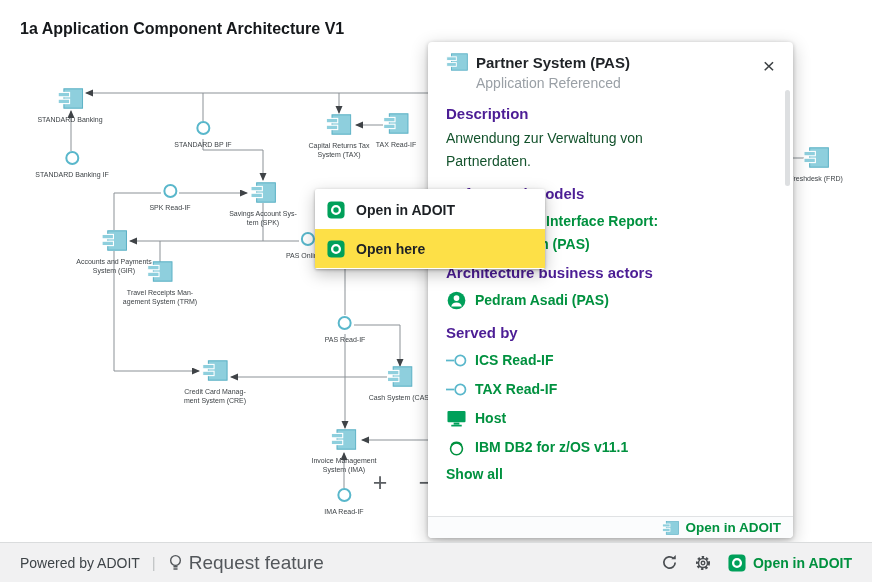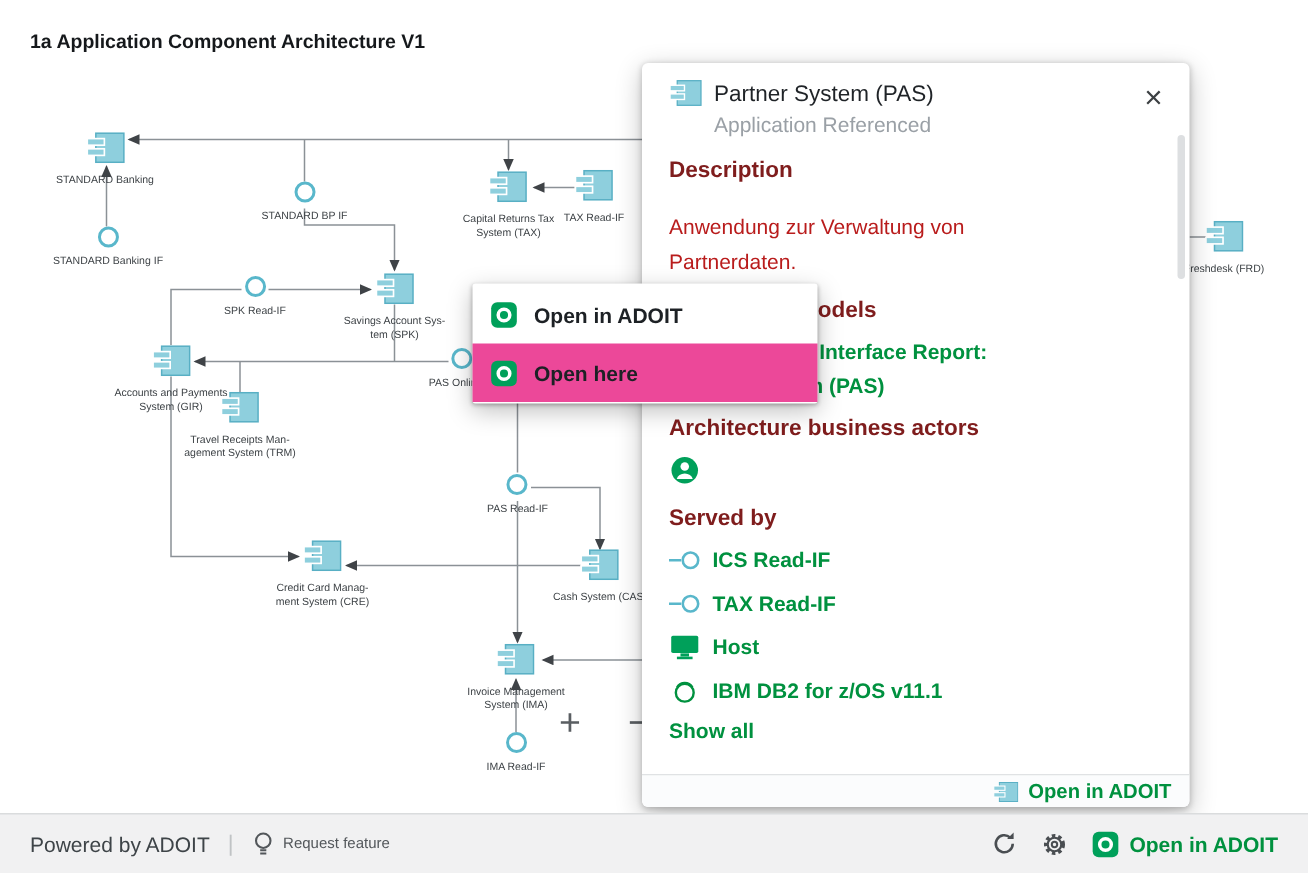--- a/index.html
+++ b/index.html
@@ -1,60 +1,60 @@
 <!DOCTYPE html>
 <html><head>
 <meta charset="utf-8">
 <style>
   *{box-sizing:border-box;margin:0;padding:0}
   html,body{width:872px;height:582px;overflow:hidden}
   body{font-family:"Liberation Sans",sans-serif;background:#fff}
   #app{position:relative;width:872px;height:582px;background:#fff;overflow:hidden}
-  .page-title{position:absolute;left:20px;top:20px;font-size:13px;font-weight:bold;color:#15181b;z-index:3}
+  .page-title{position:absolute;left:20px;top:20px;font-size:16px;font-weight:bold;color:#15181b;z-index:3}
   .canvas{position:absolute;inset:0;z-index:1}
   #edge-layer{position:absolute;left:0;top:0;width:872px;height:582px}
   .node{position:absolute;display:flex;flex-direction:column;align-items:center;transform:translateX(-50%);cursor:pointer;z-index:2}
   .node-label{margin-top:2px;font-size:7px;line-height:1.35;color:#3e4347;text-align:center;white-space:pre}
   .node.interface .node-label{margin-top:5px}
   .if-circle{width:14px;height:14px;border:2px solid #59B7CB;border-radius:50%;background:#fff;display:block}
   .zoom-btn{position:absolute;z-index:2;width:34px;height:32px;background:none;border:none;font-size:25px;color:#5a5e62;font-family:inherit;line-height:30px;text-align:center;cursor:pointer}
   
   .panel{position:absolute;left:428px;top:42px;width:365px;height:496px;background:#fff;border-radius:4px;
          box-shadow:0 1px 4px rgba(0,0,0,.22),0 5px 18px rgba(0,0,0,.24);z-index:5;padding:8px 18px 0 18px;overflow:hidden}
   .panel-header{display:flex;align-items:center;gap:8px;height:24px}
-  .panel-title{font-size:15px;font-weight:normal;color:#1f2327}
+  .panel-title{font-size:15px;font-weight:bold;color:#1f2327}
   .panel-subtitle{font-size:14px;color:#9aa0a6;margin-left:30px;margin-top:1px}
   .close-btn{position:absolute;right:10px;top:10px;width:28px;height:28px;border:none;background:none;font-size:21px;color:#3c4043;cursor:pointer;line-height:26px}
-  .sec-heading{font-size:15px;font-weight:bold;color:#7f1d1d}
+  .sec-heading{font-size:15px;font-weight:bold;color:#4c1d95}
   .mt-desc{margin-top:14px}
-  .desc-text{margin-top:18px;width:250px;font-size:14px;line-height:23px;color:#b91c1c}
+  .desc-text{margin-top:5px;width:250px;font-size:14px;line-height:23px;color:#14532d}
   .mt-ref{margin-top:12px}
   .ref-link{margin-top:8px;width:262px;font-size:14px;line-height:23px;cursor:pointer}
   .ref-link .p-icon{display:inline-flex;vertical-align:-3px;margin-right:5px;width:16px}
   .green-link{color:#00913F;font-weight:bold;font-size:14px}
   .mt-act{margin-top:8px}
   .mt-srv{margin-top:14px}
   .panel-item{display:flex;align-items:center;gap:8px;margin-top:9px;height:20px;cursor:pointer}
   .p-icon{display:inline-flex;width:21px;justify-content:center;align-items:center}
   .show-all{margin-top:9px;cursor:pointer;display:inline-block}
   .panel-scrollbar{position:absolute;right:3px;top:48px;width:5px;height:96px;background:#dddfe1;border-radius:3px;cursor:pointer}
   .panel-footer{position:absolute;left:0;right:0;bottom:0;height:22px;border-top:1px solid #e0e2e4;background:#fbfcfd;
                 display:flex;align-items:center;justify-content:flex-end;gap:7px;padding-right:12px;border-radius:0 0 4px 4px}
   .pf-link{font-size:13.5px}
   
   .context-menu{position:absolute;left:315px;top:189px;width:230px;background:#fff;z-index:10;border-radius:2px;padding:1px 0;
                 box-shadow:0 1px 3px rgba(0,0,0,.3),0 5px 16px rgba(0,0,0,.25)}
   .menu-item{display:flex;align-items:center;gap:11px;height:39px;padding:0 12px;font-size:14px;font-weight:bold;color:#1d2125;cursor:pointer}
-  .menu-item.highlighted{background:#ec4899}
+  .menu-item.highlighted{background:#fde047}
   
   .app-footer{position:absolute;left:0;right:0;bottom:0;height:40px;background:#f1f1f2;border-top:1px solid #dadcdd;
               display:flex;align-items:center;padding:0 20px;z-index:6}
   .powered{font-weight:normal;font-size:14px;color:#3e4448}
   .sep{color:#c0c3c5;margin:0 12px;font-size:15px}
-  .req{font-size:10px;color:#53575b;margin-left:6px;cursor:pointer}
+  .req{font-size:19px;color:#53575b;margin-left:6px;cursor:pointer}
   .spacer{flex:1}
   .f-ic{display:inline-flex;margin-left:16px;cursor:pointer;align-items:center}
   .f-open{margin-left:7px;font-size:14px;cursor:pointer}
 </style>
 </head>
 <body>
 
 <div id="app">
 
   <div class="page-title">1a Application Component Architecture V1</div>
@@ -243,20 +243,21 @@
     <div class="sec-heading mt-act">Architecture business actors</div>
     <div id="actor-list">
         <div class="panel-item">
           <span class="p-icon">
             <svg width="19" height="19" viewBox="0 0 20 20">
               <circle cx="10" cy="10" r="9.3" fill="#00A05A"></circle>
               <circle cx="10" cy="7.4" r="3" fill="#fff"></circle>
               <path d="M4.4 16.2a5.7 4.9 0 0 1 11.2 0z" fill="#fff"></path>
             </svg>
           </span>
+          <span class="green-link">Pedram Asadi (PAS)</span>
         </div>
       </div>
 
     <div class="sec-heading mt-srv">Served by</div>
     <div id="served-list">
         <div class="panel-item">
           <span class="p-icon">
             <svg width="21" height="15" viewBox="0 0 22 15">
               <line x1="0" y1="7.5" x2="8.5" y2="7.5" stroke="#59B7CB" stroke-width="1.8"></line>
               <circle cx="15" cy="7.5" r="5.4" fill="#fff" stroke="#59B7CB" stroke-width="1.8"></circle>

